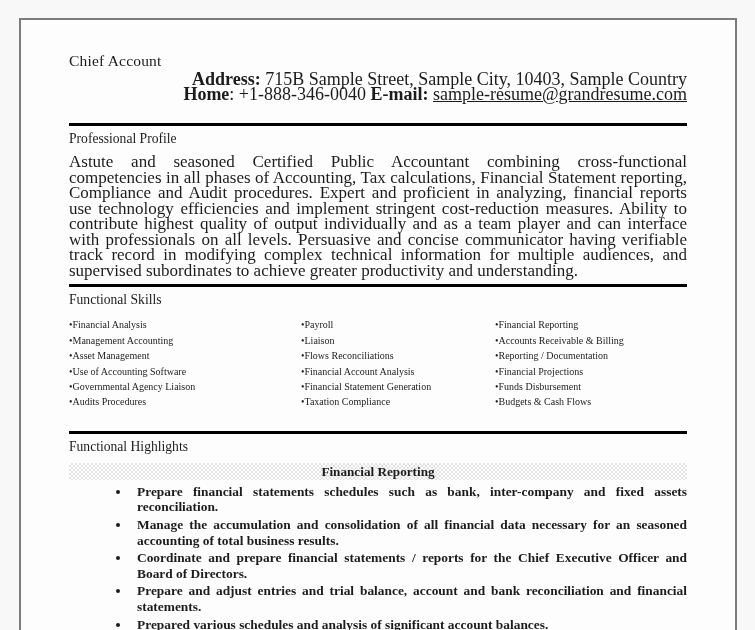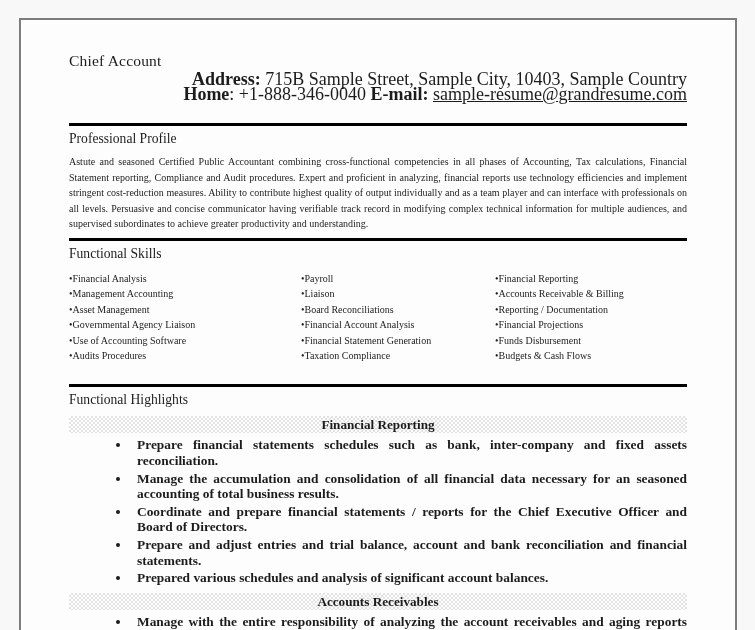--- a/index.html
+++ b/index.html
@@ -47,21 +47,21 @@
   .rule-2 { margin-top: 6px; }
   .rule-3 { margin-top: 21px; }
   .section-title {
     margin-top: 5px;
     font-size: 13.6px;
     font-weight: normal;
   }
   
   .profile-body {
     margin-top: 7px;
-    font-size: 10px;
+    font-size: 17px;
     line-height: 15.5px;
     text-align: justify;
   }
   
   .skills-grid {
     margin-top: 9px;
     display: grid;
     grid-template-columns: 232px 194px 1fr;
   }
   .skill-item {
@@ -122,28 +122,28 @@
   <div class="profile-body">Astute and seasoned Certified Public Accountant combining cross-functional competencies in all phases of Accounting, Tax calculations, Financial Statement reporting, Compliance and Audit procedures. Expert and proficient in analyzing, financial reports use technology efficiencies and implement stringent cost-reduction measures. Ability to contribute highest quality of output individually and as a team player and can interface with professionals on all levels. Persuasive and concise communicator having verifiable track record in modifying complex technical information for multiple audiences, and supervised subordinates to achieve greater productivity and understanding.</div>
 
   <div class="rule rule-2"></div>
   <div class="section-title">Functional Skills</div>
 
   <div class="skills-grid">
     <div>
       <div class="skill-item">Financial Analysis</div>
       <div class="skill-item">Management Accounting</div>
       <div class="skill-item">Asset Management</div>
+      <div class="skill-item">Use of Accounting Software</div>
       <div class="skill-item">Governmental Agency Liaison</div>
-      <div class="skill-item">Use of Accounting Software</div>
       <div class="skill-item">Audits Procedures</div>
     </div>
     <div>
       <div class="skill-item">Payroll</div>
       <div class="skill-item">Liaison</div>
-      <div class="skill-item">Board Reconciliations</div>
+      <div class="skill-item">Flows Reconciliations</div>
       <div class="skill-item">Financial Account Analysis</div>
       <div class="skill-item">Financial Statement Generation</div>
       <div class="skill-item">Taxation Compliance</div>
     </div>
     <div>
       <div class="skill-item">Financial Reporting</div>
       <div class="skill-item">Accounts Receivable &amp; Billing</div>
       <div class="skill-item">Reporting / Documentation</div>
       <div class="skill-item">Financial Projections</div>
       <div class="skill-item">Funds Disbursement</div>

